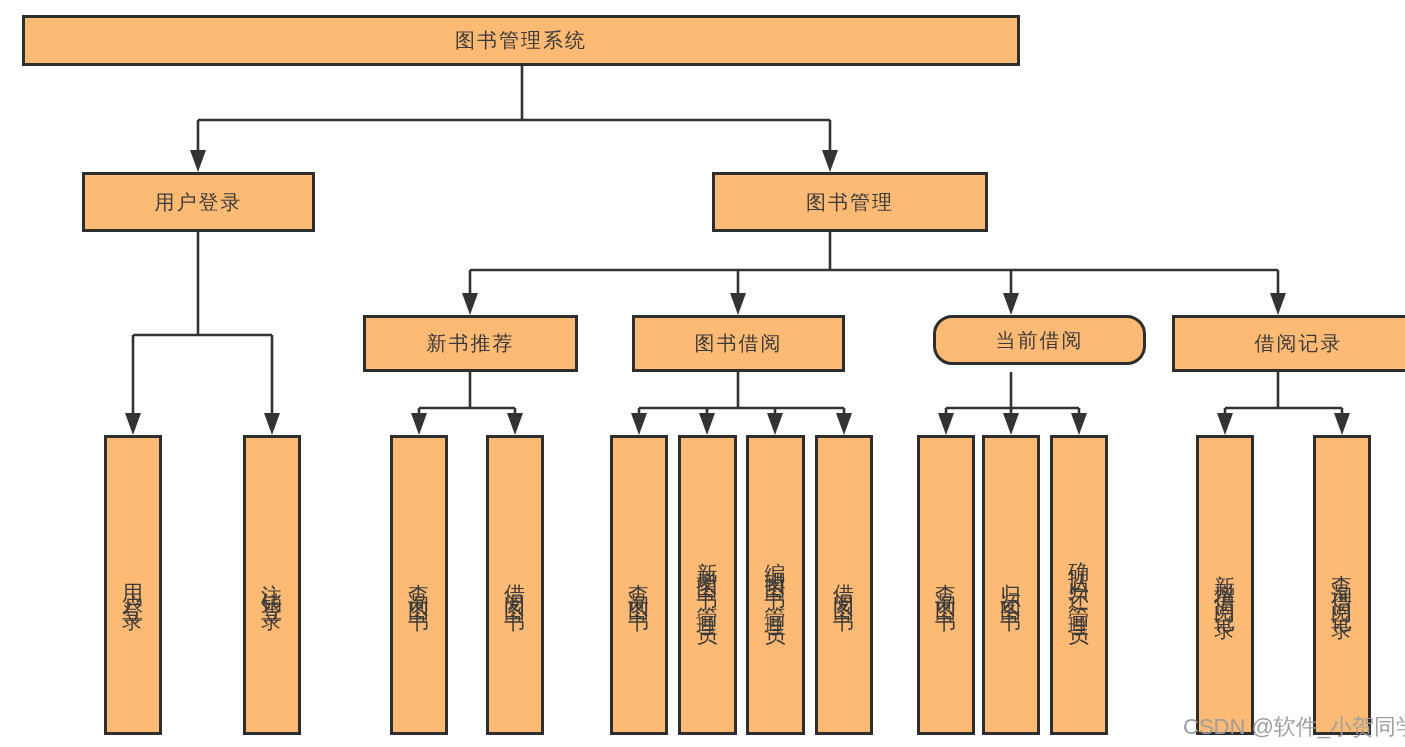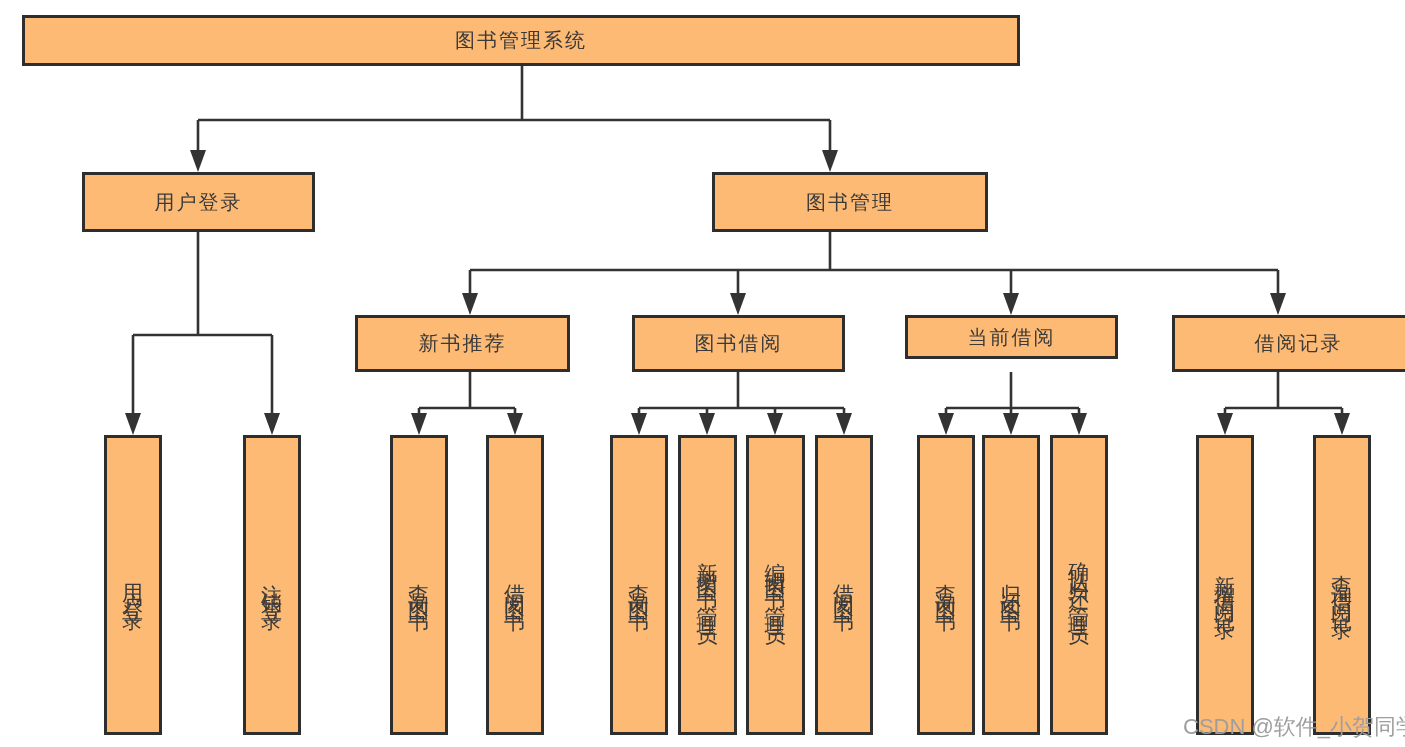--- a/index.html
+++ b/index.html
@@ -87,27 +87,27 @@
     <span>图书管理系统</span>
   </div>
 
   <div class="node hbox" style="left:82px;top:172px;width:233px;height:60px;">
     <span>用户登录</span>
   </div>
   <div class="node hbox" style="left:712px;top:172px;width:276px;height:60px;">
     <span>图书管理</span>
   </div>
 
-  <div class="node hbox" style="left:355px;top:315px;width:215px;height:57px;">
+  <div class="node hbox" style="left:363px;top:315px;width:215px;height:57px;">
     <span>新书推荐</span>
   </div>
   <div class="node hbox" style="left:632px;top:315px;width:213px;height:57px;">
     <span>图书借阅</span>
   </div>
-  <div class="node hbox" style="left:905px;top:315px;width:213px;height:44px;">
+  <div class="node hbox" style="left:933px;top:315px;width:213px;height:50px;border-radius:19px;">
     <span>当前借阅</span>
   </div>
   <div class="node hbox" style="left:1172px;top:315px;width:253px;height:57px;">
     <span>借阅记录</span>
   </div>
 
   <div class="node vbox" style="left:104px;top:435px;width:58px;height:300px;">
     <span>用户登录</span>
   </div>
   <div class="node vbox" style="left:243px;top:435px;width:58px;height:300px;">

